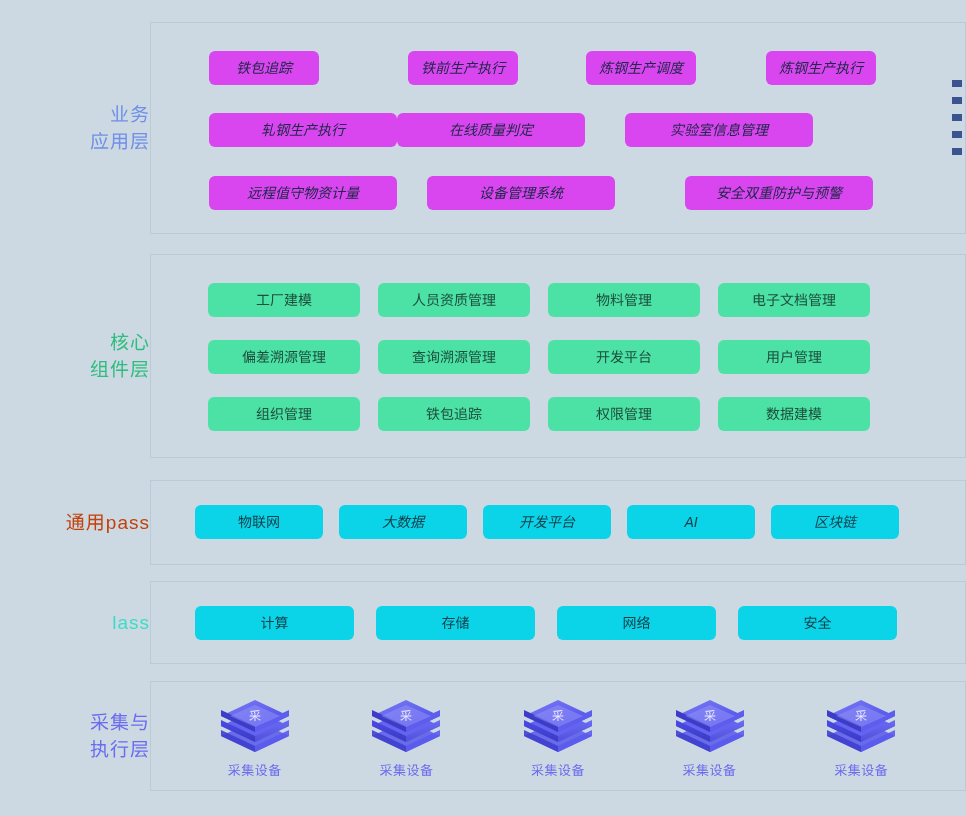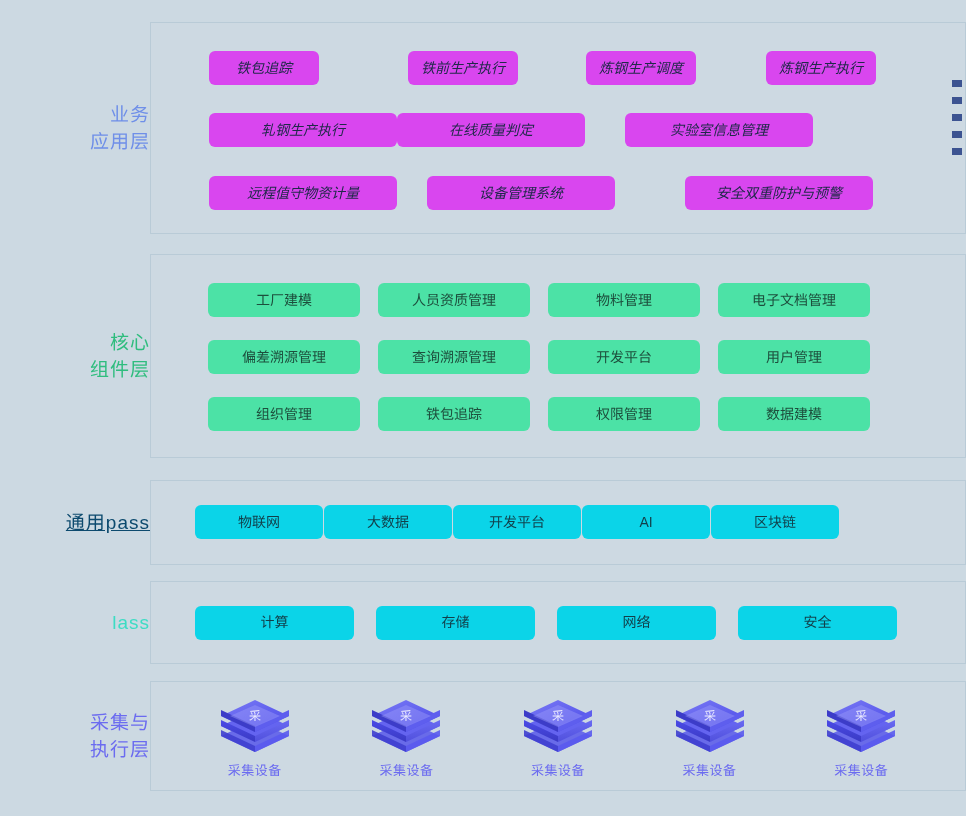--- a/index.html
+++ b/index.html
@@ -34,21 +34,21 @@
     flex: 0 0 150px;
     text-align: right;
     font-size: 19px;
     line-height: 27px;
     letter-spacing: 1px;
     white-space: pre-line;
     user-select: none;
   }
   .layer-label.biz    { color: #6f8fe8; }
   .layer-label.core   { color: #2fbd7e; }
-  .layer-label.pass   { color: #0c4a6e; text-decoration: underline; }
+  .layer-label.pass   { color: #c2410c; }
   .layer-label.iaas   { color: #3ddcc4; }
   .layer-label.collect{ color: #6b6bf0; }
 
   .layer-panel {
     flex: 1 1 auto;
     border: 1px solid #b9cbd7;
     background: #cdd9e2;
     box-sizing: border-box;
     padding-left: 20px;
   }
@@ -116,25 +116,25 @@
   #layer-core .pill { width: 152px; }
   #layer-core .pill:nth-child(1) { margin-left: 57px; }
   #layer-core .pill:nth-child(n+2) { margin-left: 18px; }
 
   
   #layer-pass { left: 0; top: 480px; width: 966px; height: 85px; }
   #layer-pass .layer-panel { height: 85px; position: relative; }
   #layer-pass .pill-row { position: absolute; left: 0; right: 0; top: 24px; }
   #layer-pass .pill { width: 128px; }
   #layer-pass .pill:nth-child(1) { margin-left: 44px; }
-  #layer-pass .pill:nth-child(n+2) { margin-left: 1px; }
+  #layer-pass .pill:nth-child(n+2) { margin-left: 16px; font-style: italic; }
 
   
   #layer-iaas { left: 0; top: 581px; width: 966px; height: 83px; }
-  #layer-iaas .layer-panel { height: 83px; position: relative; font-family: Liberation Serif, serif; }
+  #layer-iaas .layer-panel { height: 83px; position: relative; }
   #layer-iaas .pill-row { position: absolute; left: 0; right: 0; top: 24px; }
   #layer-iaas .pill { width: 159px; }
   #layer-iaas .pill:nth-child(1) { margin-left: 44px; }
   #layer-iaas .pill:nth-child(n+2) { margin-left: 22px; }
 
   
   #layer-collect { left: 0; top: 681px; width: 966px; height: 110px; }
   #layer-collect .layer-panel { height: 110px; position: relative; }
   #collect-row {
     position: absolute;

